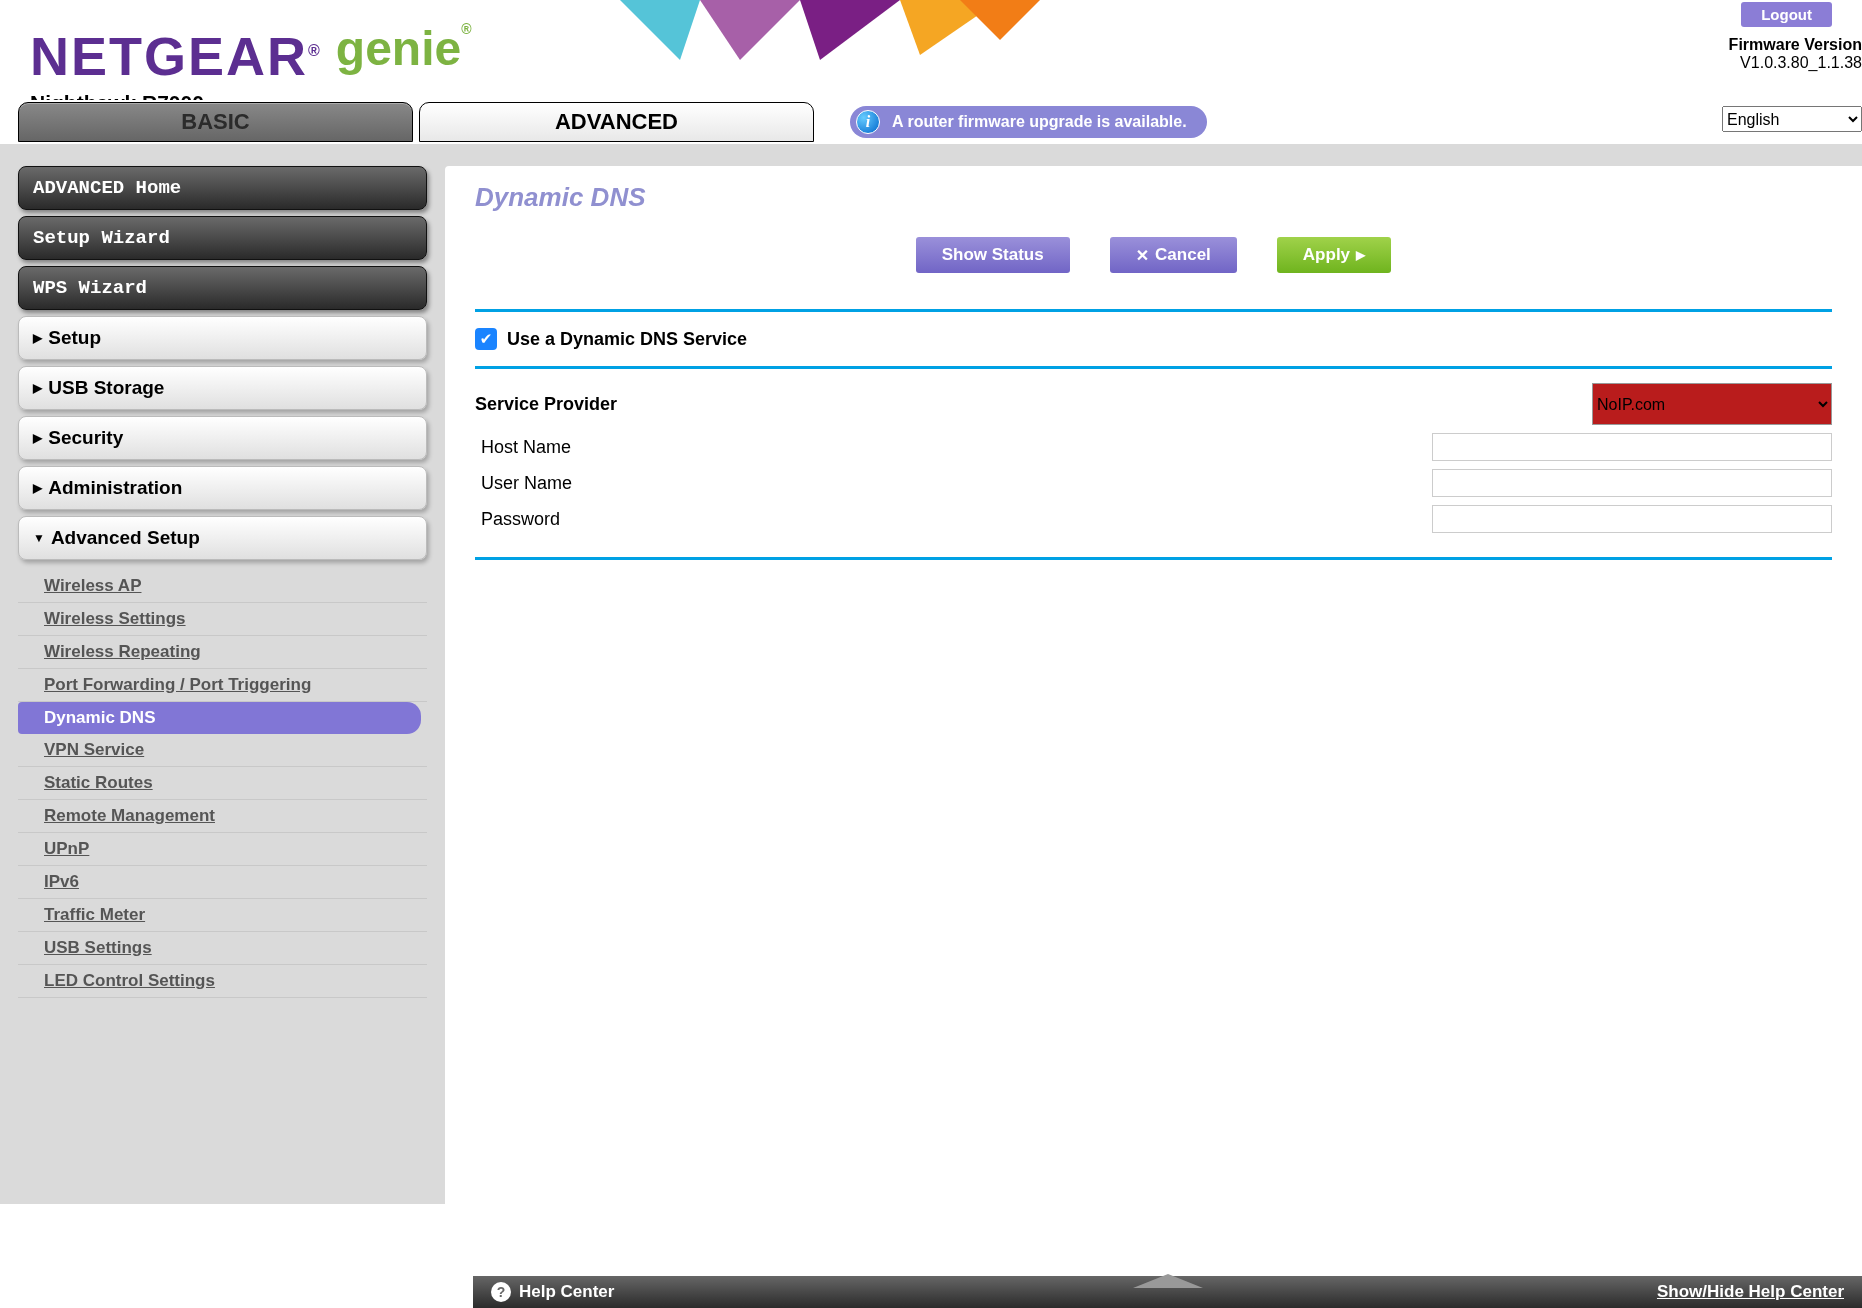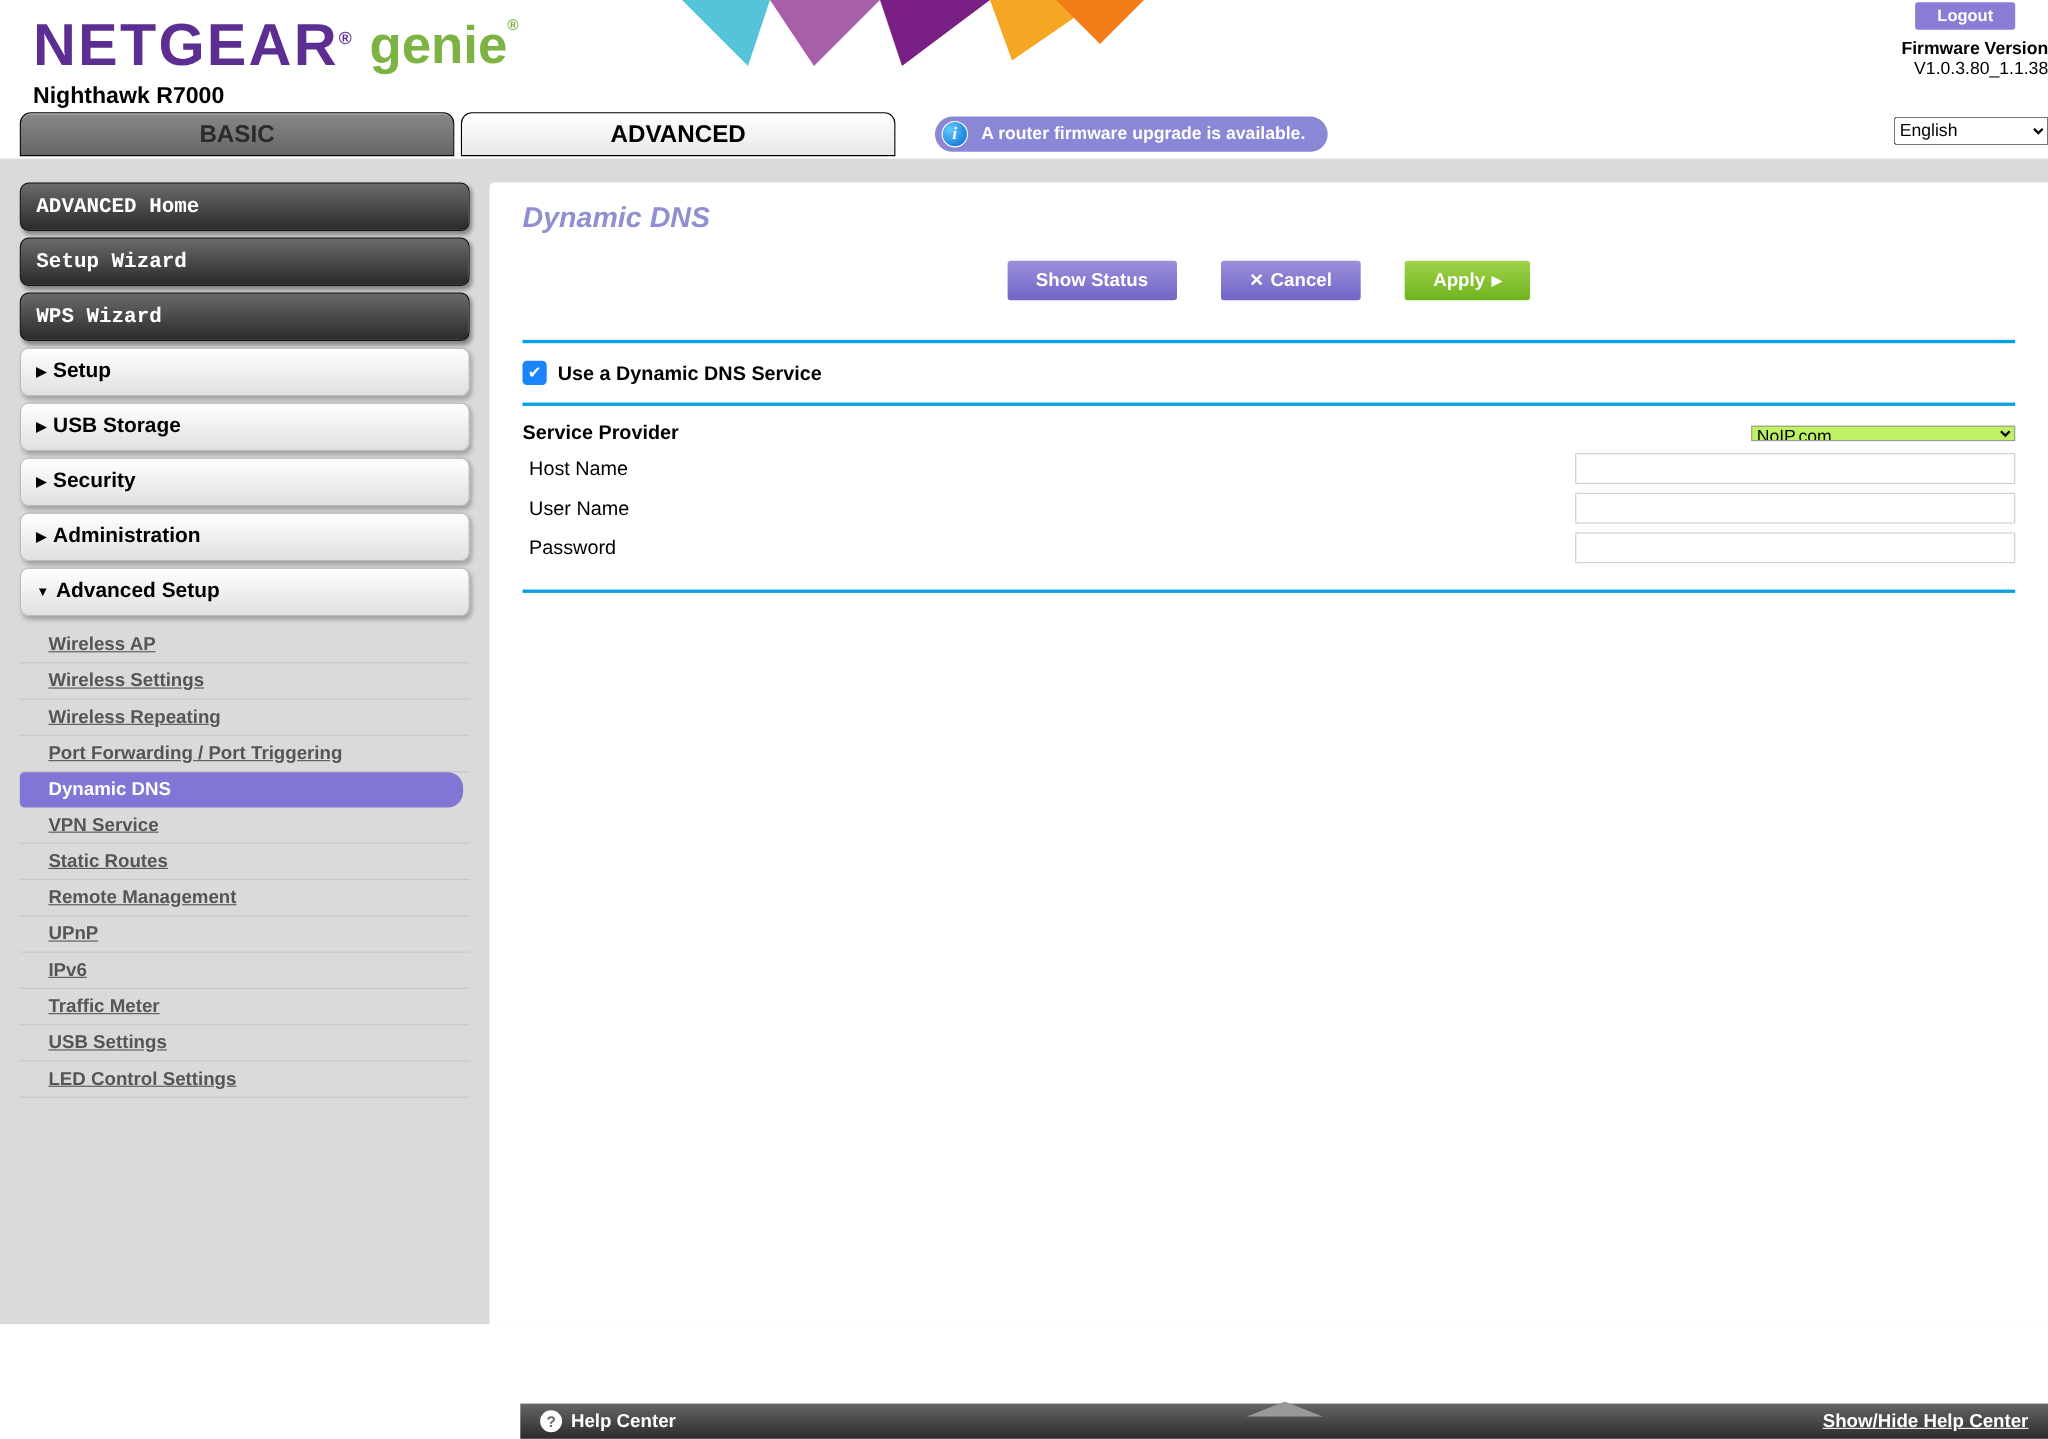--- a/index.html
+++ b/index.html
@@ -1,21 +1,21 @@
 <!DOCTYPE html>
 <html><head>
 <meta charset="utf-8">
 <style>
   * { box-sizing: border-box; margin: 0; padding: 0; }
   body { font-family: Arial, Helvetica, sans-serif; font-size: 14px; background: #fff; width: 1862px; }
 
   
   .header { position: relative; height: 100px; background: #fff; padding: 10px 30px 0 30px; }
   .logo-area { display: flex; align-items: center; gap: 6px; }
-  .logo-netgear { font-family: Arial, sans-serif; font-size: 54px; font-weight: 900; color: #5c2e91; letter-spacing: 2px; display: inline-block; position: relative; }
+  .logo-netgear { font-family: Arial, sans-serif; font-size: 54px; font-weight: 900; color: #5c2e91; letter-spacing: 2px; display: inline-block; position: relative; margin-top: 15px; }
   .logo-reg { font-size: 16px; color: #5c2e91; vertical-align: super; }
   .logo-genie { font-family: Arial, sans-serif; font-size: 48px; font-weight: bold; color: #7db342; margin-left: 8px; }
   .logo-genie-reg { font-size: 14px; color: #7db342; vertical-align: top; }
   .logo-shapes { position: absolute; left: 620px; top: 0; width: 480px; height: 60px; }
   .model { font-size: 21px; font-weight: bold; color: #000; margin-top: 4px; }
   .logout-btn { position: absolute; right: 30px; top: 2px; background: #8b7dd6; color: #fff; border: none; padding: 4px 20px; font-size: 15px; font-weight: bold; border-radius: 3px; cursor: pointer; }
   .fw-version { position: absolute; right: 0px; top: 36px; text-align: right; font-size: 16px; }
   .fw-version .t { font-weight: bold; }
 
   
@@ -51,21 +51,21 @@
   .play-ico { font-size: 12px; }
   .hr-blue { border: none; border-top: 3px solid #00a1e4; margin: 10px 0; }
   .check-row { display: flex; align-items: center; gap: 10px; padding: 6px 0; }
   .chkbox { width: 22px; height: 22px; border-radius: 4px; background: #1a84ff; display: inline-flex; align-items: center; justify-content: center; color: #fff; font-size: 15px; }
   .check-label { font-size: 18px; font-weight: bold; }
   .form-row { display: flex; align-items: center; padding: 4px 0; }
   .form-row .lbl { flex: 1; font-size: 18px; }
   .form-row.bold .lbl { font-weight: bold; }
   .form-row .ctrl { width: 400px; }
   .form-row input[type=text], .form-row input[type=password] { width: 400px; height: 28px; border: 1px solid #ccc; padding: 0 6px; font-size: 15px; }
-  .form-row select { width: 240px; height: 14px; border: 1px solid #999; font-size: 16px; background: #bef264; }
+  .form-row select { width: 240px; height: 42px; border: 1px solid #999; font-size: 16px; background: #b91c1c; }
 
   
   .helpbar { position: fixed; bottom: 0; left: 473px; right: 0; height: 32px; background: linear-gradient(#666, #2b2b2b); color: #fff; display: flex; align-items: center; padding: 0 18px; font-size: 17px; font-weight: bold; }
   .helpbar .q { width: 20px; height: 20px; border-radius: 50%; background: #fff; color: #666; display: inline-flex; align-items: center; justify-content: center; margin-right: 8px; font-size: 14px; }
   .helpbar .handle { position: absolute; left: 50%; transform: translateX(-50%); top: -2px; width: 70px; height: 14px; }
   .helpbar .show { margin-left: auto; text-decoration: underline; cursor: pointer; }
 </style>
 </head>
 <body>
 

